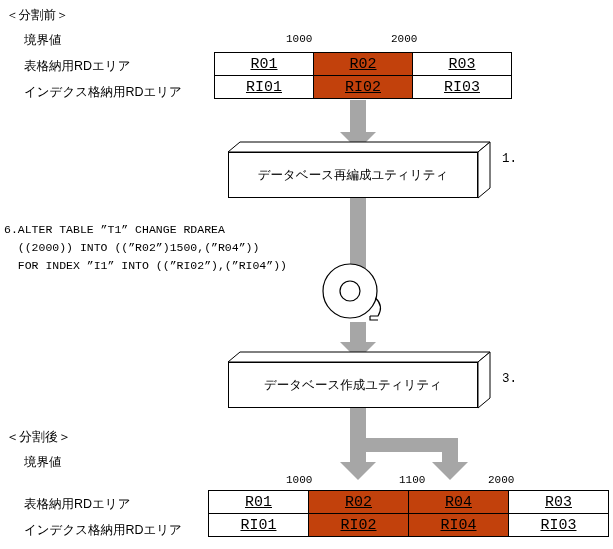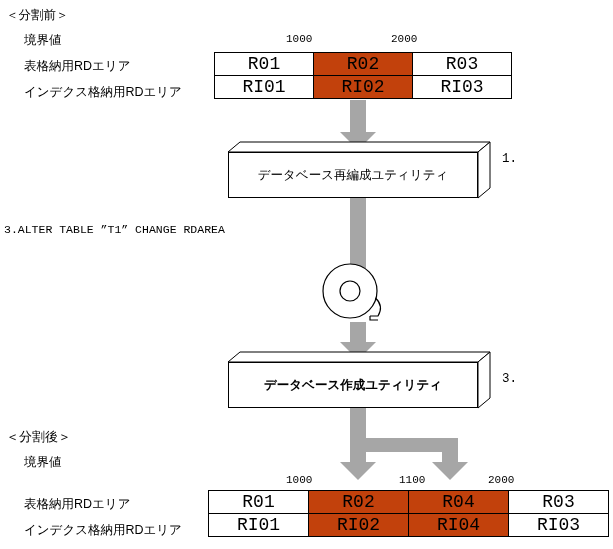--- a/index.html
+++ b/index.html
@@ -35,23 +35,24 @@
     position: absolute;
     border-collapse: collapse;
     table-layout: fixed;
   }
   .grid td {
     border: 1px solid #000;
     height: 22px;
     text-align: center;
     vertical-align: middle;
     font-family: "Liberation Mono", monospace;
-    font-size: 18px;
+    font-size: 15px;
     padding: 0;
     background: #ffffff;
+    text-decoration: underline;
   }
   .grid td.shade {
     background: #c2410c;
   }
   .ticklbl {
     position: absolute;
     font-family: "Liberation Mono", monospace;
     font-size: 11px;
     white-space: pre;
   }
@@ -128,21 +129,23 @@
 
   <div class="box3d" style="left:228px; top:142px; width:258px; height:56px;">
     <svg width="262" height="56">
       <polygon points="0,10 12,0 262,0 250,10" fill="#ffffff" stroke="#000000" stroke-width="1"></polygon>
       <polygon points="250,10 262,0 262,46 250,56" fill="#ffffff" stroke="#000000" stroke-width="1"></polygon>
     </svg>
     <div class="front" style="width:250px; height:46px;">データベース再編成ユティリティ</div>
   </div>
   <div class="txt" style="left:502px; top:152px; font-family:'Liberation Mono', monospace; font-size:12.5px;">1.</div>
 
-  <div class="txt mono" style="left:4px; top:222px;">3.ALTER TABLE ”T1” CHANGE RDAREA</div>
+  <div class="txt mono" style="left:4px; top:222px;">6.ALTER TABLE ”T1” CHANGE RDAREA</div>
+  <div class="txt mono" style="left:4px; top:240px;">  ((2000)) INTO ((”R02”)1500,(”R04”))</div>
+  <div class="txt mono" style="left:4px; top:258px;">  FOR INDEX ”I1” INTO ((”RI02”),(”RI04”))</div>
 
   <div class="arrow" style="left:330px; top:198px;">
     <svg width="60" height="70" viewBox="0 0 60 70">
       <rect x="20" y="0" width="16" height="70" fill="#a6a6a6"></rect>
     </svg>
   </div>
 
   <div class="reel" style="left:318px; top:262px;">
     <svg width="72" height="66" viewBox="0 0 72 66">
       <circle cx="32" cy="29" r="27" fill="#ffffff" stroke="#000000" stroke-width="1.2"></circle>
@@ -151,21 +154,21 @@
       <path d="M 52 54 L 52 58 L 60 58" fill="none" stroke="#000000" stroke-width="1.2"></path>
     </svg>
   </div>
 
   <div class="arrow" style="left:330px; top:322px;">
     <svg width="60" height="40" viewBox="0 0 60 40">
       <polygon points="20,0 36,0 36,20 46,20 28,38 10,20 20,20" fill="#a6a6a6"></polygon>
     </svg>
   </div>
 
-  <div class="box3d" style="left:228px; top:352px; width:262px; height:59px;font-weight:bold;">
+  <div class="box3d" style="left:228px; top:352px; width:262px; height:59px;">
     <svg width="262" height="56">
       <polygon points="0,10 12,0 262,0 250,10" fill="#ffffff" stroke="#000000" stroke-width="1"></polygon>
       <polygon points="250,10 262,0 262,46 250,56" fill="#ffffff" stroke="#000000" stroke-width="1"></polygon>
     </svg>
     <div class="front" style="width:250px; height:46px;">データベース作成ユティリティ</div>
   </div>
   <div class="txt" style="left:502px; top:372px; font-family:'Liberation Mono', monospace; font-size:12.5px;">3.</div>
 
   <div class="arrow" style="left:330px; top:408px;">
     <svg width="140" height="72" viewBox="0 0 140 72">

